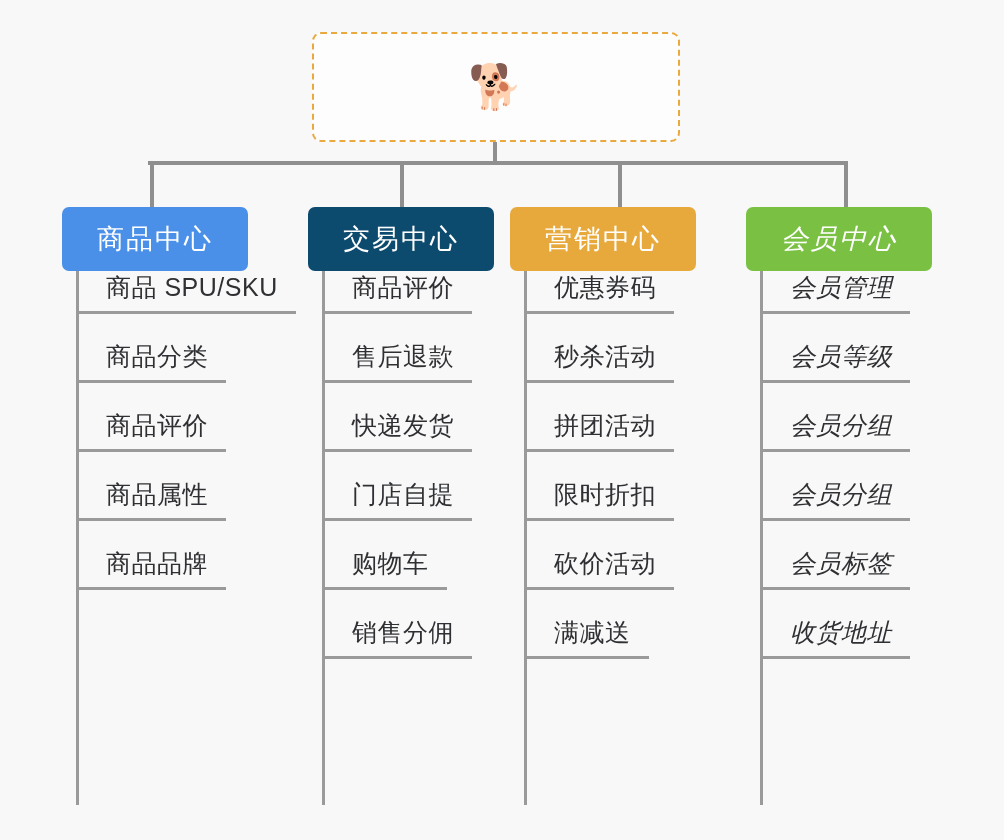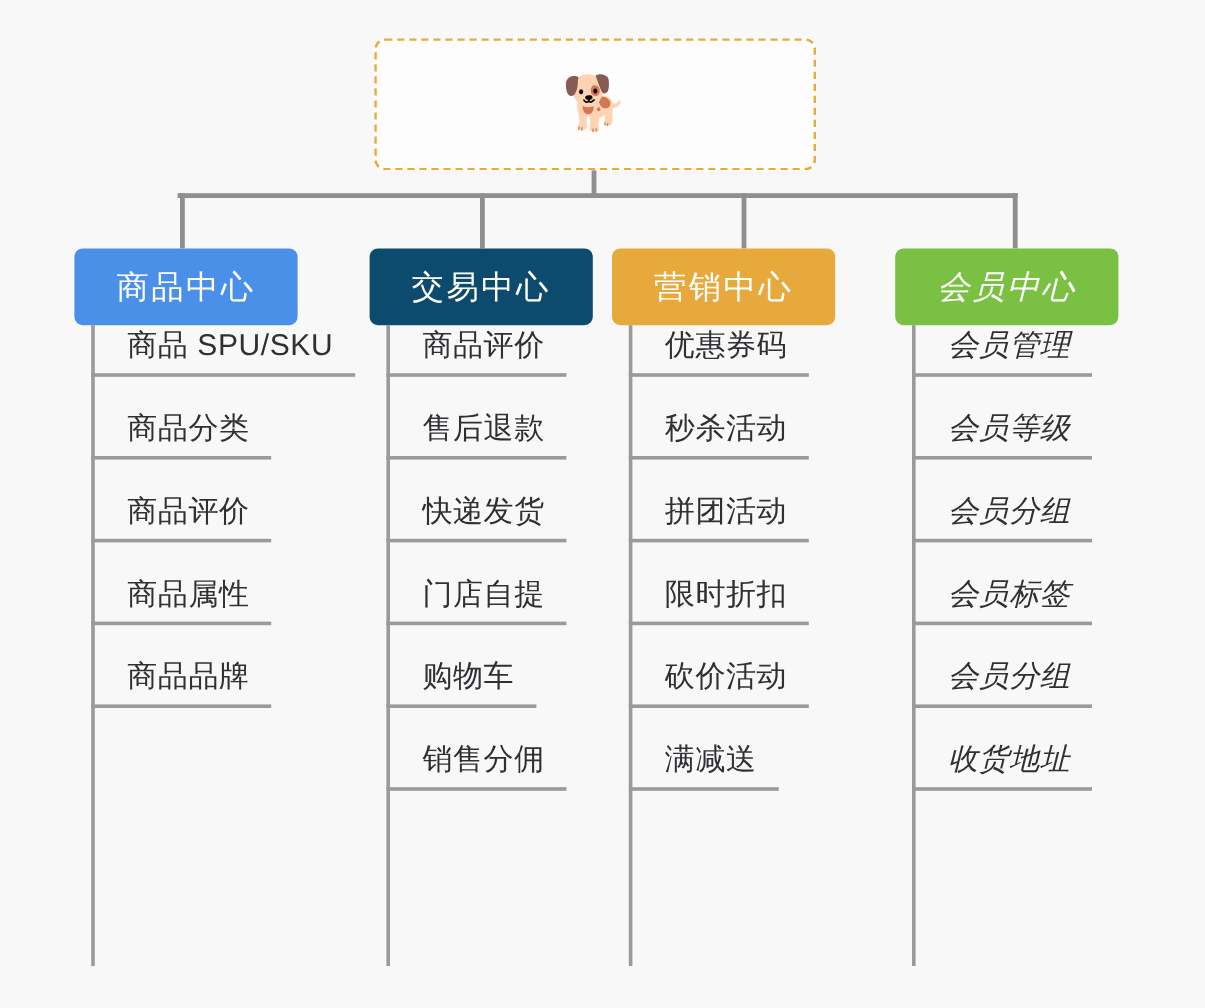--- a/index.html
+++ b/index.html
@@ -227,25 +227,25 @@
           <div class="leaf-item">
             <div class="leaf-inner"><span class="leaf-label">会员管理</span></div>
           </div>
           <div class="leaf-item">
             <div class="leaf-inner"><span class="leaf-label">会员等级</span></div>
           </div>
           <div class="leaf-item">
             <div class="leaf-inner"><span class="leaf-label">会员分组</span></div>
           </div>
           <div class="leaf-item">
+            <div class="leaf-inner"><span class="leaf-label">会员分组</span></div>
+          </div>
+          <div class="leaf-item">
             <div class="leaf-inner"><span class="leaf-label">会员标签</span></div>
           </div>
           <div class="leaf-item">
-            <div class="leaf-inner"><span class="leaf-label">会员分组</span></div>
-          </div>
-          <div class="leaf-item">
             <div class="leaf-inner"><span class="leaf-label">收货地址</span></div>
           </div>
         </div>
       </div>
     </div>
 
 </div>
 
 </body></html>

